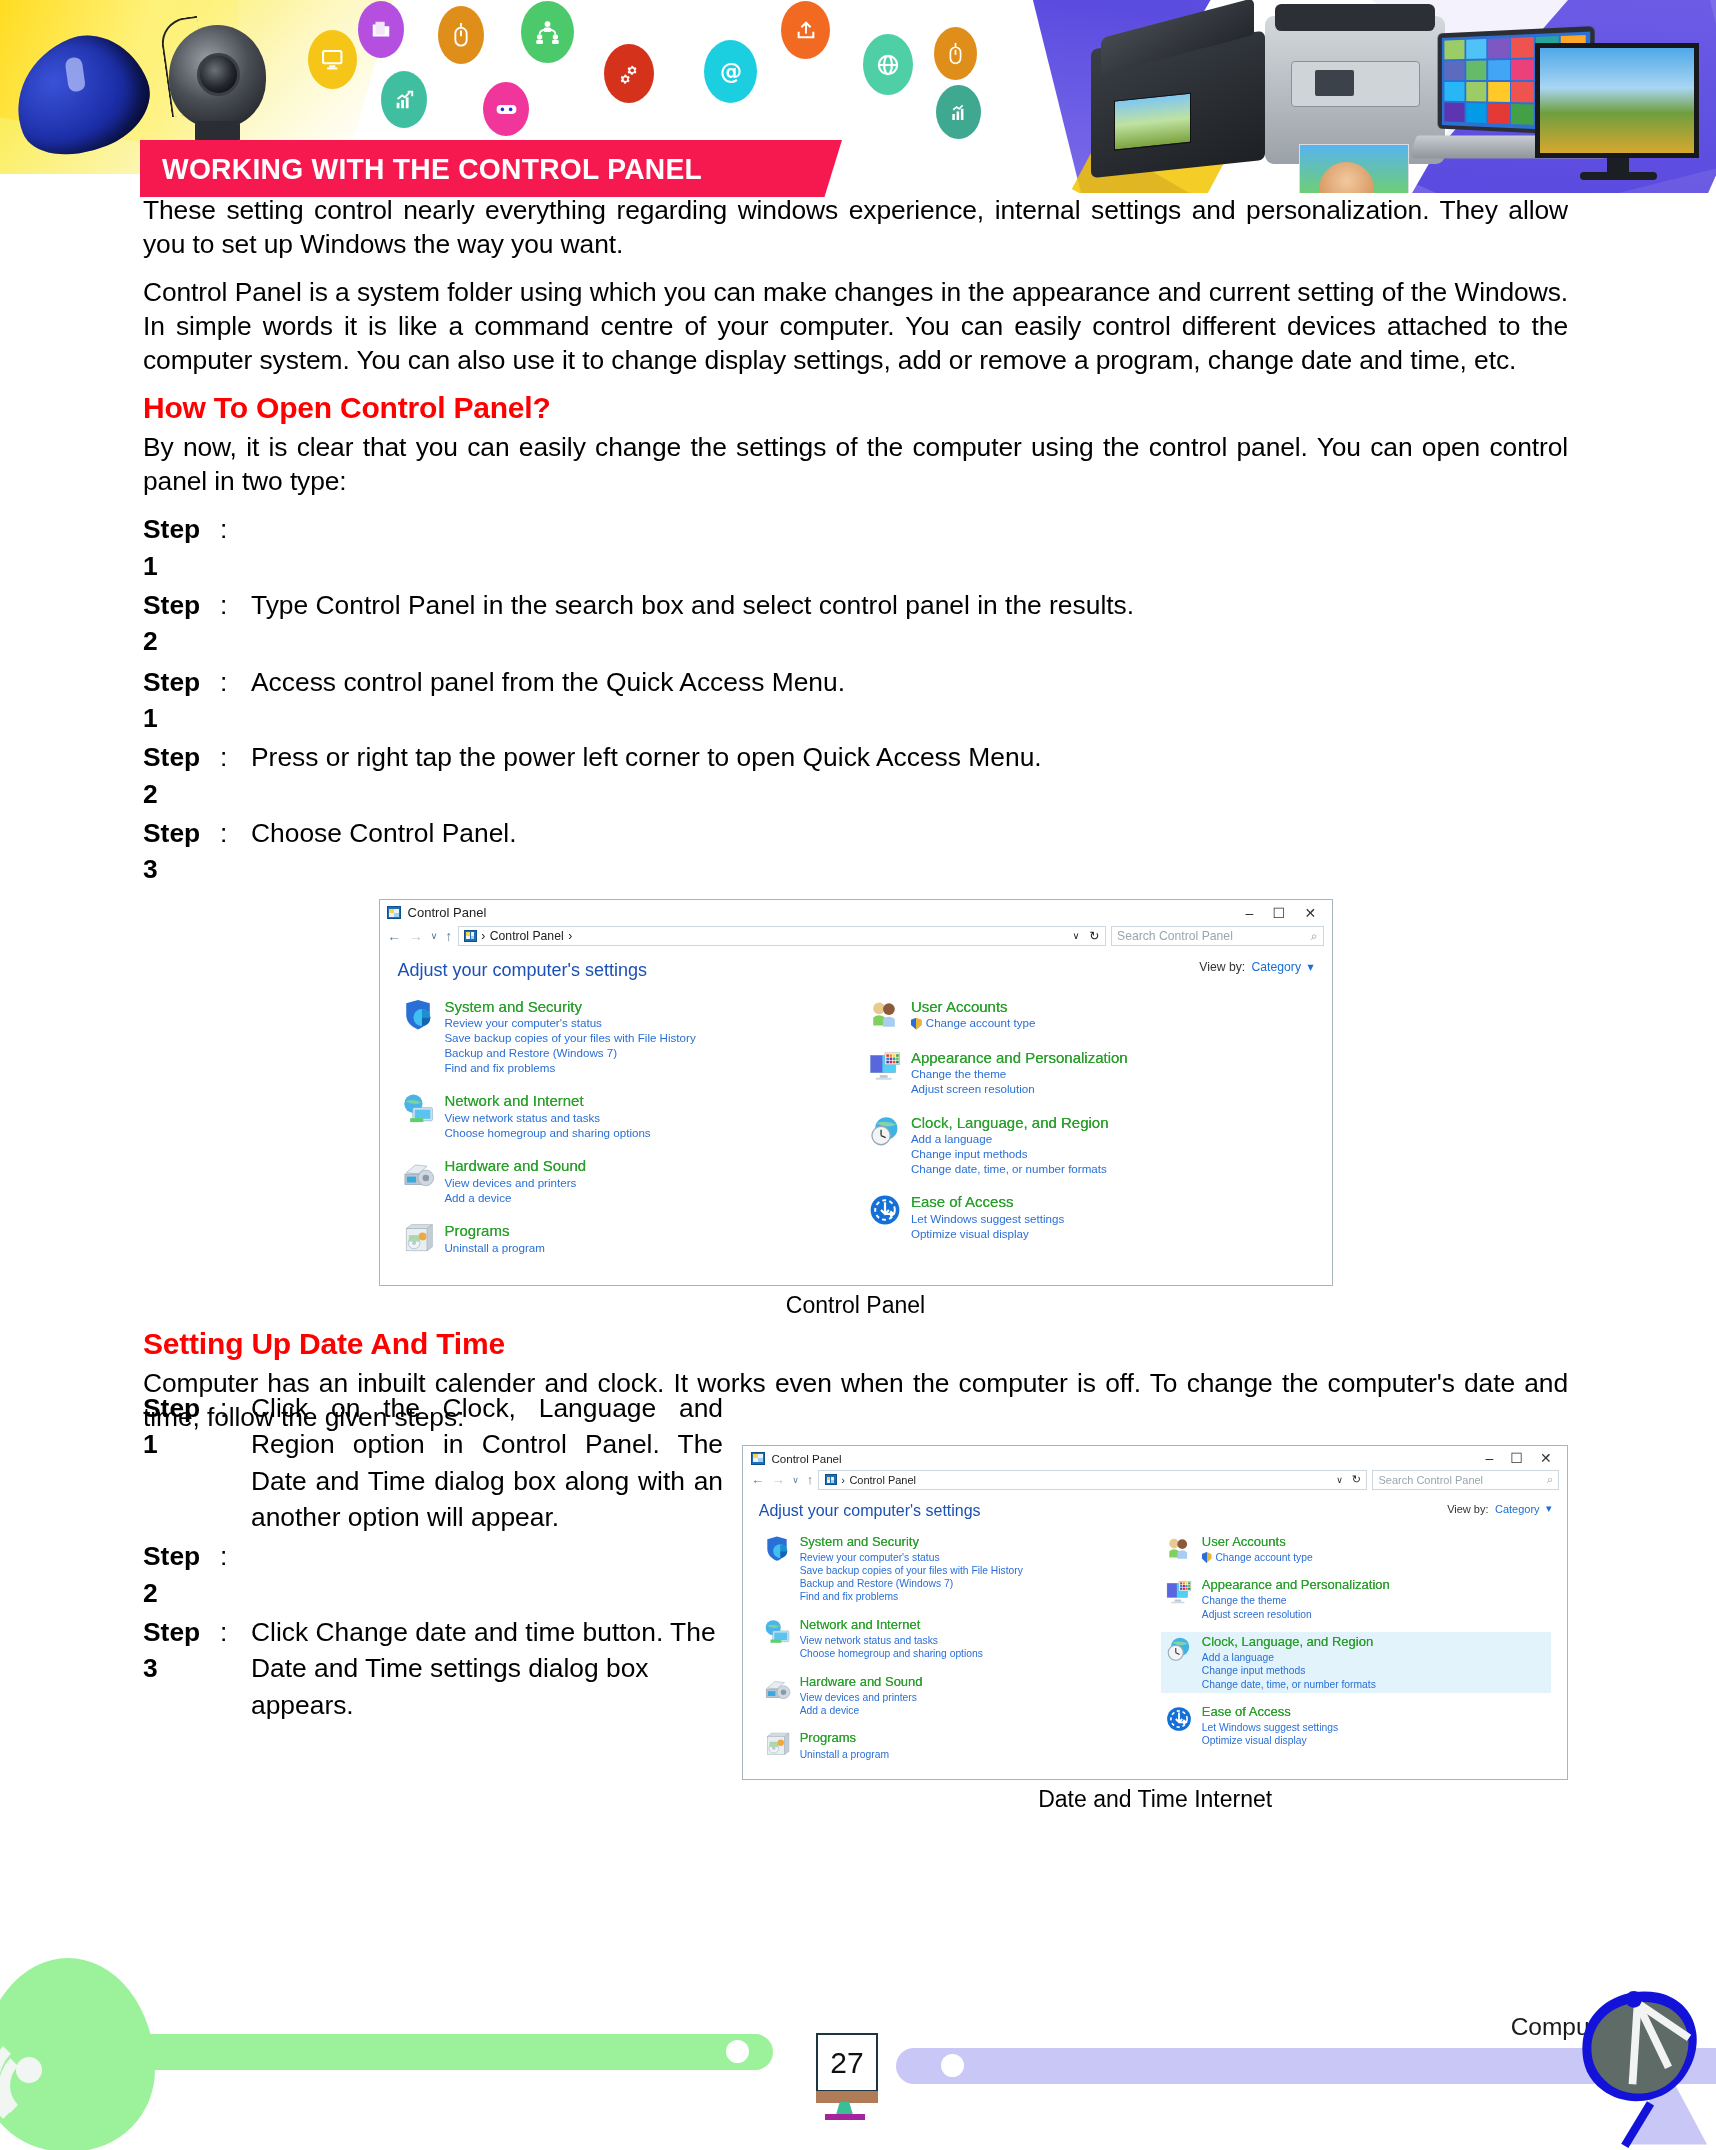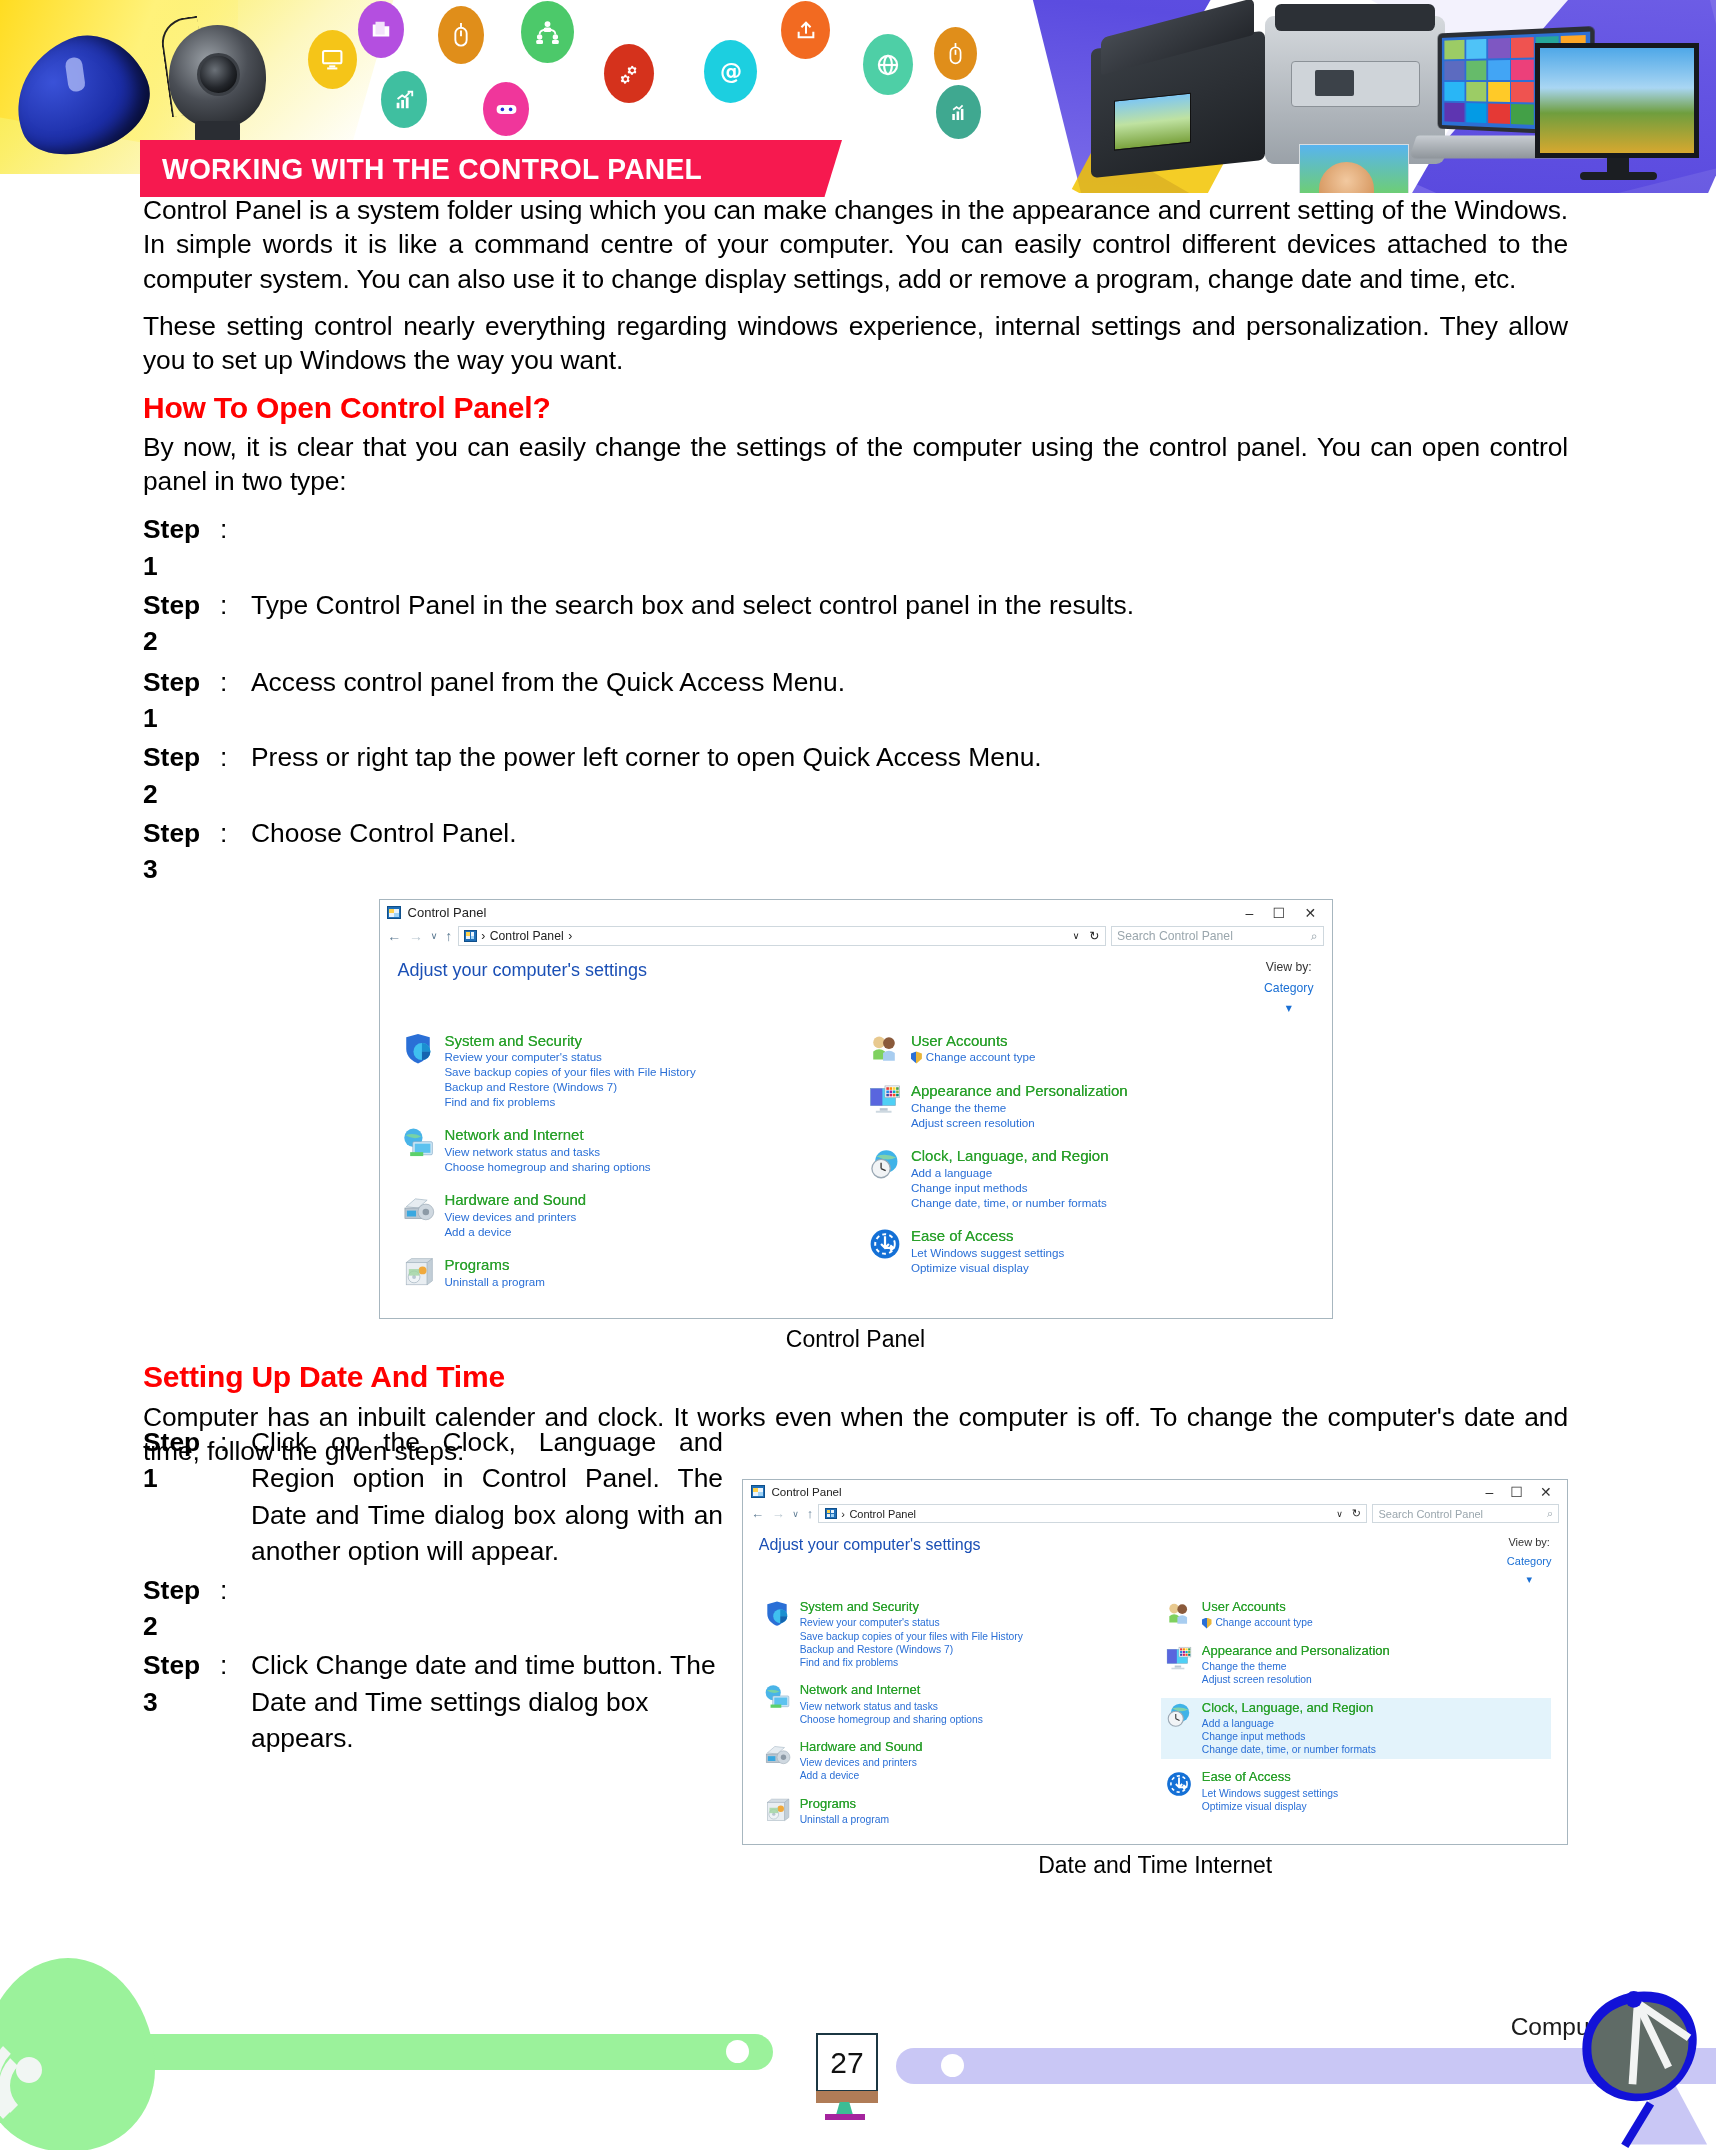--- a/index.html
+++ b/index.html
@@ -244,21 +244,21 @@
   }
   .cp-path .grow{ flex:1 1 auto; }
   .cp-search{
     width:213px; border:0.6px solid #cfd8de; height:20.6px;
     display:flex; align-items:center; justify-content:space-between;
     padding:0 5.2px; color:#9aa6ad; font-size:12.2px; background:#fff;
   }
   .cp-body{ padding:6.4px 18px 14px 18px; }
   .cp-head{ display:flex; align-items:flex-start; justify-content:space-between; }
   .cp-h1{ color:#1a4fb5; font-size:18px; }
-  .cp-viewby{ display:flex; align-items:center; gap:6.4px; font-size:12.2px;flex-direction:column; }
+  .cp-viewby{ display:flex; align-items:center; gap:6.4px; font-size:12.2px; }
   .cp-viewby .lbl{ color:#333; }
   .cp-viewby .val{ color:#1a6fd4; }
   .cp-cols{ display:flex; gap:17px; margin-top:14px; }
   .cp-col{ flex:1 1 50%; }
   .cp-cat{ display:flex; gap:9px; margin-bottom:11.6px; padding:2.6px 3.9px; }
   .cp-cat.hl{ background:#e3f3fb; }
   .cp-ic{ flex:0 0 auto; width:34px; height:34px; position:relative; }
   .cp-cat-t{ color:#2aa02a; font-size:15px; line-height:1.15; margin-bottom:1.3px;
              background:linear-gradient(90deg,#39b54a,#1e8f1e); -webkit-background-clip:text; }
   .cp-link{ color:#2a6fd6; font-size:11.6px; line-height:1.28; }
@@ -492,22 +492,22 @@
       </svg>
   </div>
 </div>
 
 <div class="ribbon">
   <h1>WORKING WITH THE CONTROL PANEL</h1>
 </div>
 
 <div class="page">
 
+  <p class="body-text">These setting control nearly everything regarding windows experience, internal settings and personalization. They allow you to set up Windows the way you want.</p>
   <p class="body-text">Control Panel is a system folder using which you can make changes in the appearance and current setting of the Windows. In simple words it is like a command centre of your computer. You can easily control different devices attached to the computer system. You can also use it to change display settings, add or remove a program, change date and time, etc.</p>
-  <p class="body-text">These setting control nearly everything regarding windows experience, internal settings and personalization. They allow you to set up Windows the way you want.</p>
 
   <h2 class="section">How To Open Control Panel?</h2>
   <p class="body-text">By now, it is clear that you can easily change the settings of the computer using the control panel. You can open control panel in two type:</p>
 
   <div class="steps">
     <div class="step-row">
       <span class="step-lbl">Step 1</span>
       <span class="step-colon">:</span>
     </div>
     <div class="step-row">

